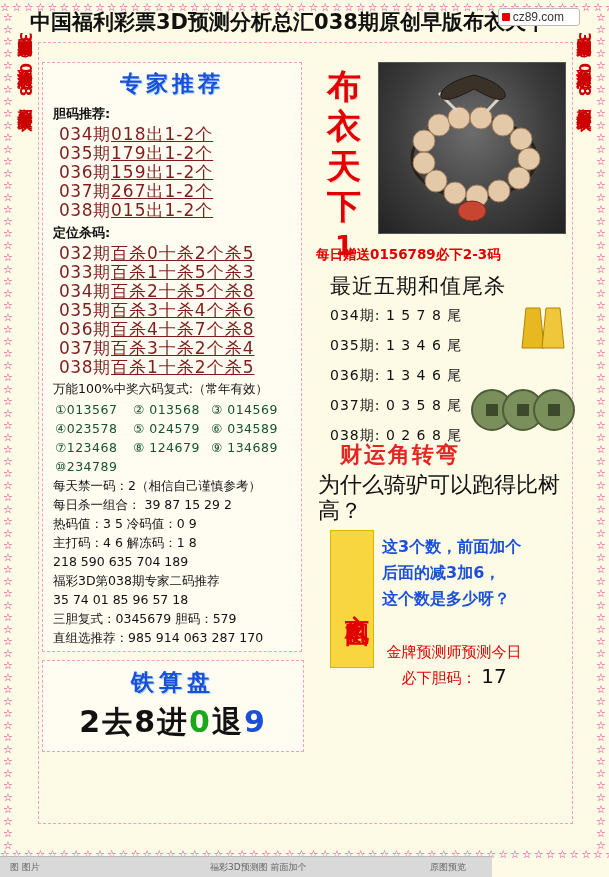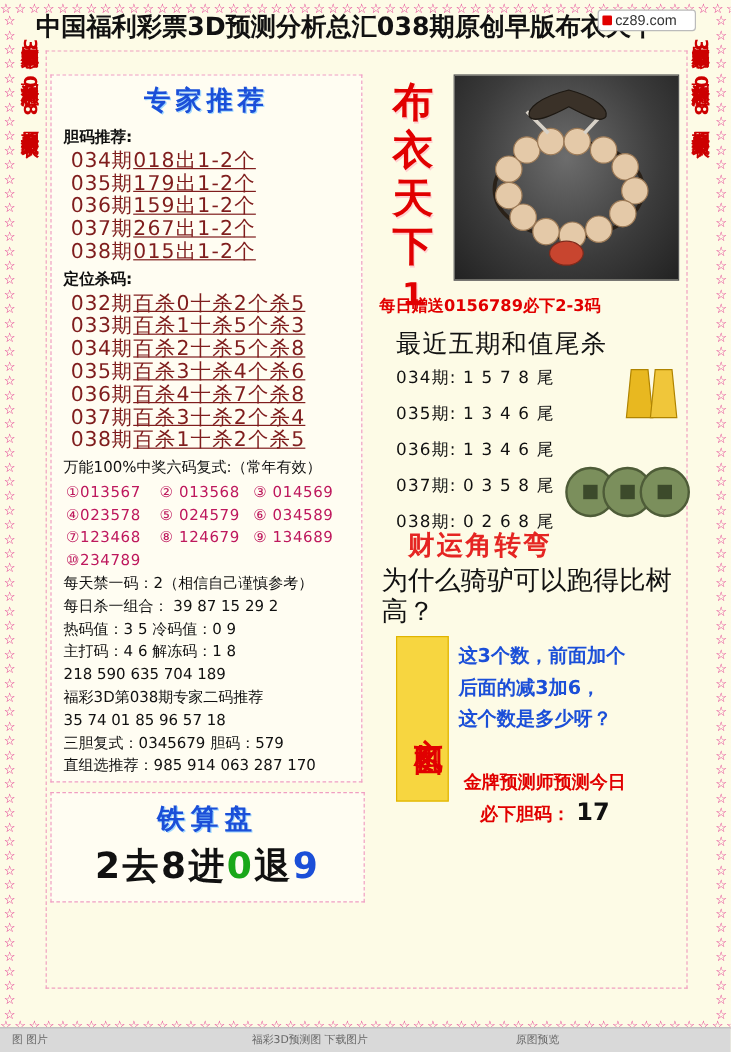--- a/index.html
+++ b/index.html
@@ -86,21 +86,21 @@
     font-size:13px;color:#111;margin:4px 0 2px 4px;font-weight:bold;
   }
   .row{
     font-size:17px;color:#7f1d1d;line-height:19px;margin-left:10px;
     letter-spacing:0.5px;
     text-decoration:underline;
   }
   .row .k{display:inline-block;min-width:52px;}
   .row .v{letter-spacing:1px;}
   .wan-title{font-size:12.5px;color:#111;margin:4px 0 2px 4px;}
-  .code-grid{font-size:12.5px;color:#be185d;line-height:19px;margin-left:6px;letter-spacing:0.5px;}
+  .code-grid{font-size:12.5px;color:#14532d;line-height:19px;margin-left:6px;letter-spacing:0.5px;}
   .code-grid span.cell{display:inline-block;width:78px;}
   .line{font-size:12.5px;color:#111;line-height:19px;margin-left:4px;}
 
   
   .tiesuan{
     position:absolute;left:42px;top:632px;width:260px;
     border:1px dashed #f09ec2;background:#fffdf2;padding:4px 0 8px;margin-top:28px;
   }
   .tiesuan .t{
     text-align:center;font-size:23px;font-weight:bold;color:#1b4fd8;
@@ -155,27 +155,27 @@
     writing-mode:vertical-rl;text-align:center;
     font-size:24px;font-weight:bold;color:#e10000;letter-spacing:4px;
     padding-top:6px;
   }
   .riddle-box{
     position:absolute;left:382px;top:534px;width:184px;
     font-size:16px;color:#1b4fd8;font-weight:bold;line-height:26px;
   }
   .gold-pred{
     position:absolute;left:336px;top:640px;width:236px;
-    font-size:15px;color:#e10000;font-weight:bold;line-height:24px;text-align:center;
+    font-size:15px;color:#e10000;font-weight:normal;line-height:24px;text-align:center;
   }
   .gold-pred .num{color:#111;font-size:20px;}
 
   
   .bottom-strip{
-    position:absolute;left:0;bottom:0;width:609px;height:20px;
+    position:absolute;left:0;bottom:0;width:492px;height:20px;
     background:#d9d9d9;border-top:1px solid #bbb;
     font-size:9px;color:#666;line-height:20px;
   }
   .bottom-strip span{position:absolute;}
 </style>
 </head>
 <body>
 
 <div class="page">
 
@@ -322,17 +322,17 @@
   <div class="gold-pred">
     <div>金牌预测师预测今日</div>
     <div>
       <span>必下胆码：</span>
       <span class="num">17</span>
     </div>
   </div>
 
   <div class="bottom-strip">
     <span style="left:10px;">图 图片</span>
-    <span style="left:210px;">福彩3D预测图 下载图片</span>
+    <span style="left:210px;">福彩3D预测图 前面加个</span>
     <span style="left:430px;">原图预览</span>
   </div>
 
 </div>
 
 </body></html>

